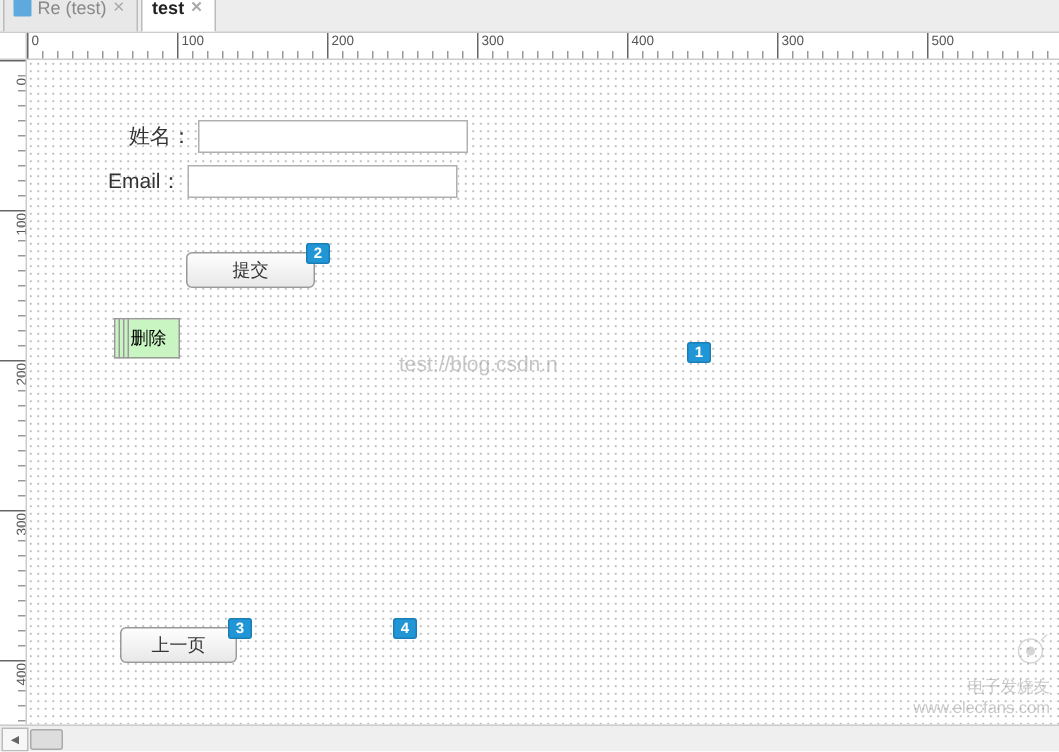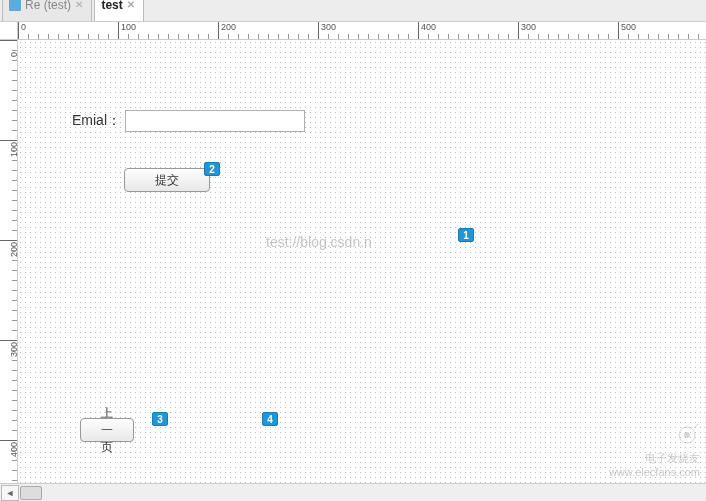--- a/index.html
+++ b/index.html
@@ -350,40 +350,50 @@
     <div class="minor" style="top: 380px;"></div>
     <div class="minor" style="top: 390px;"></div>
     <div class="minor" style="top: 410px;"></div>
     <div class="minor" style="top: 420px;"></div>
     <div class="minor" style="top: 430px;"></div>
     <div class="minor" style="top: 440px;"></div>
   </div>
 
 <div class="canvas">
 
+  <div class="form-row" style="left:68px; top:40px;">
+    <span class="form-label">姓名：</span>
+    <input class="text-input" type="text" value="" style="">
+  </div>
 
   <div class="form-row" style="left:54px; top:70px;">
-    <span class="form-label">Emial：</span>
+    <span class="form-label">Email：</span>
     <input class="text-input" type="text" value="" style="">
   </div>
 
   <button class="btn" style="left:106px; top:128px; width:86px;">
     <span>提交</span>
   </button>
   <div class="badge" style="left:186px; top:122px;">2</div>
 
   <table class="data-table" style="left:58px; top:172px;">
     <tbody>
+    <tr>
+      <td class="greenrow"></td>
+      <td class="greenrow"></td>
+      <td class="greenrow"></td>
+      <td class="greenrow" style="text-align:right; padding-right:8px;"><span>删除</span></td>
+    </tr>
   </tbody>
     </table>
   <div class="badge" style="left:440px; top:188px;">1</div>
 
   <div class="watermark" style="left:248px; top:194px;">test://blog.csdn.n</div>
 
-  <button class="btn" style="left:62px; top:378px; width:54px;">
+  <button class="btn" style="left:62px; top:378px; width:78px;">
     <span>上一页</span>
   </button>
   <div class="badge" style="left:134px; top:372px;">3</div>
 
   <div class="badge" style="left:244px; top:372px;">4</div>
 
 </div>
 
 <div class="hscroll">
   <div class="arrow">◄</div>

